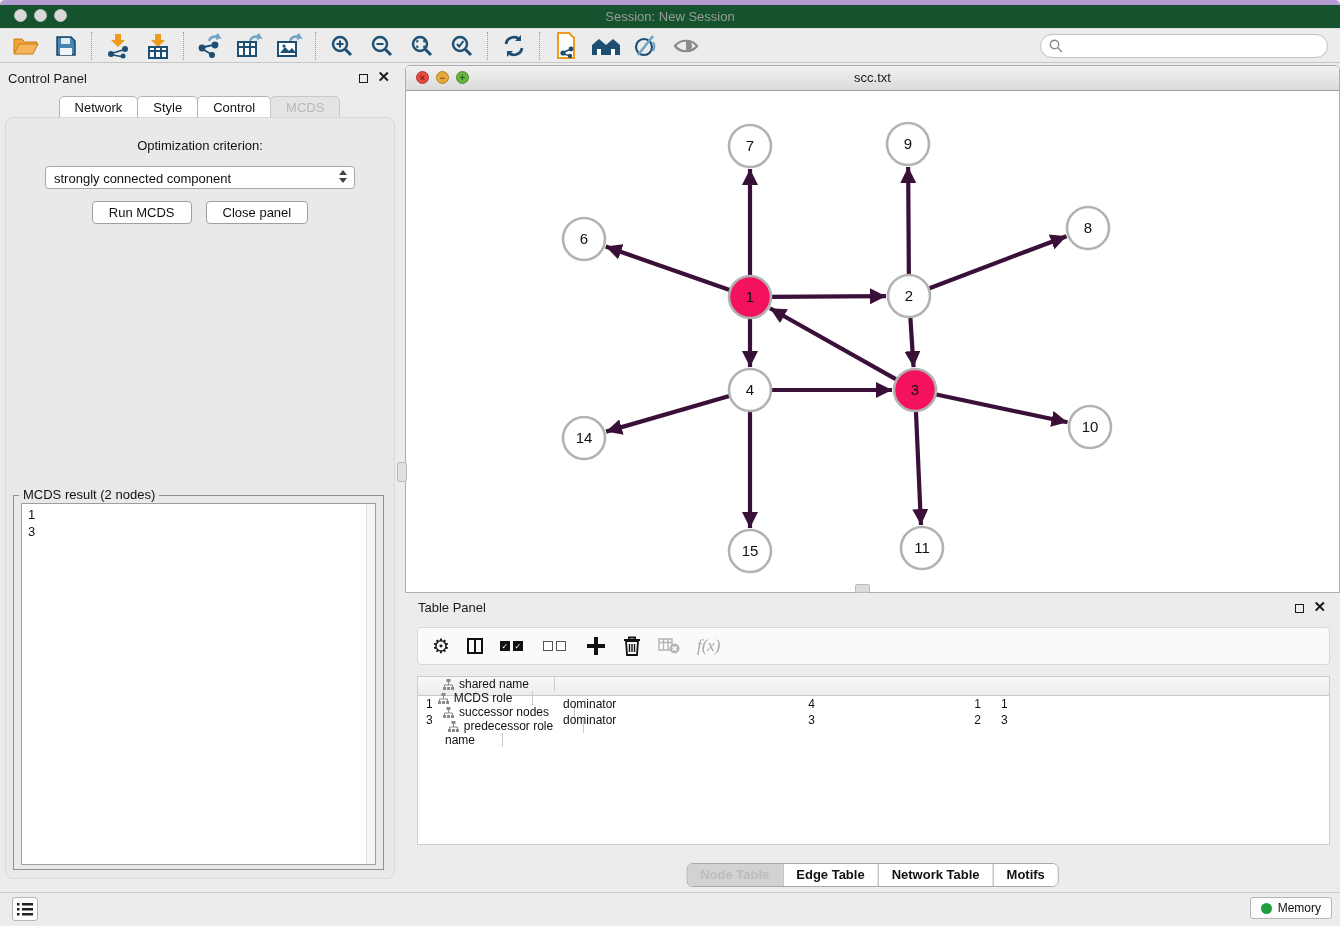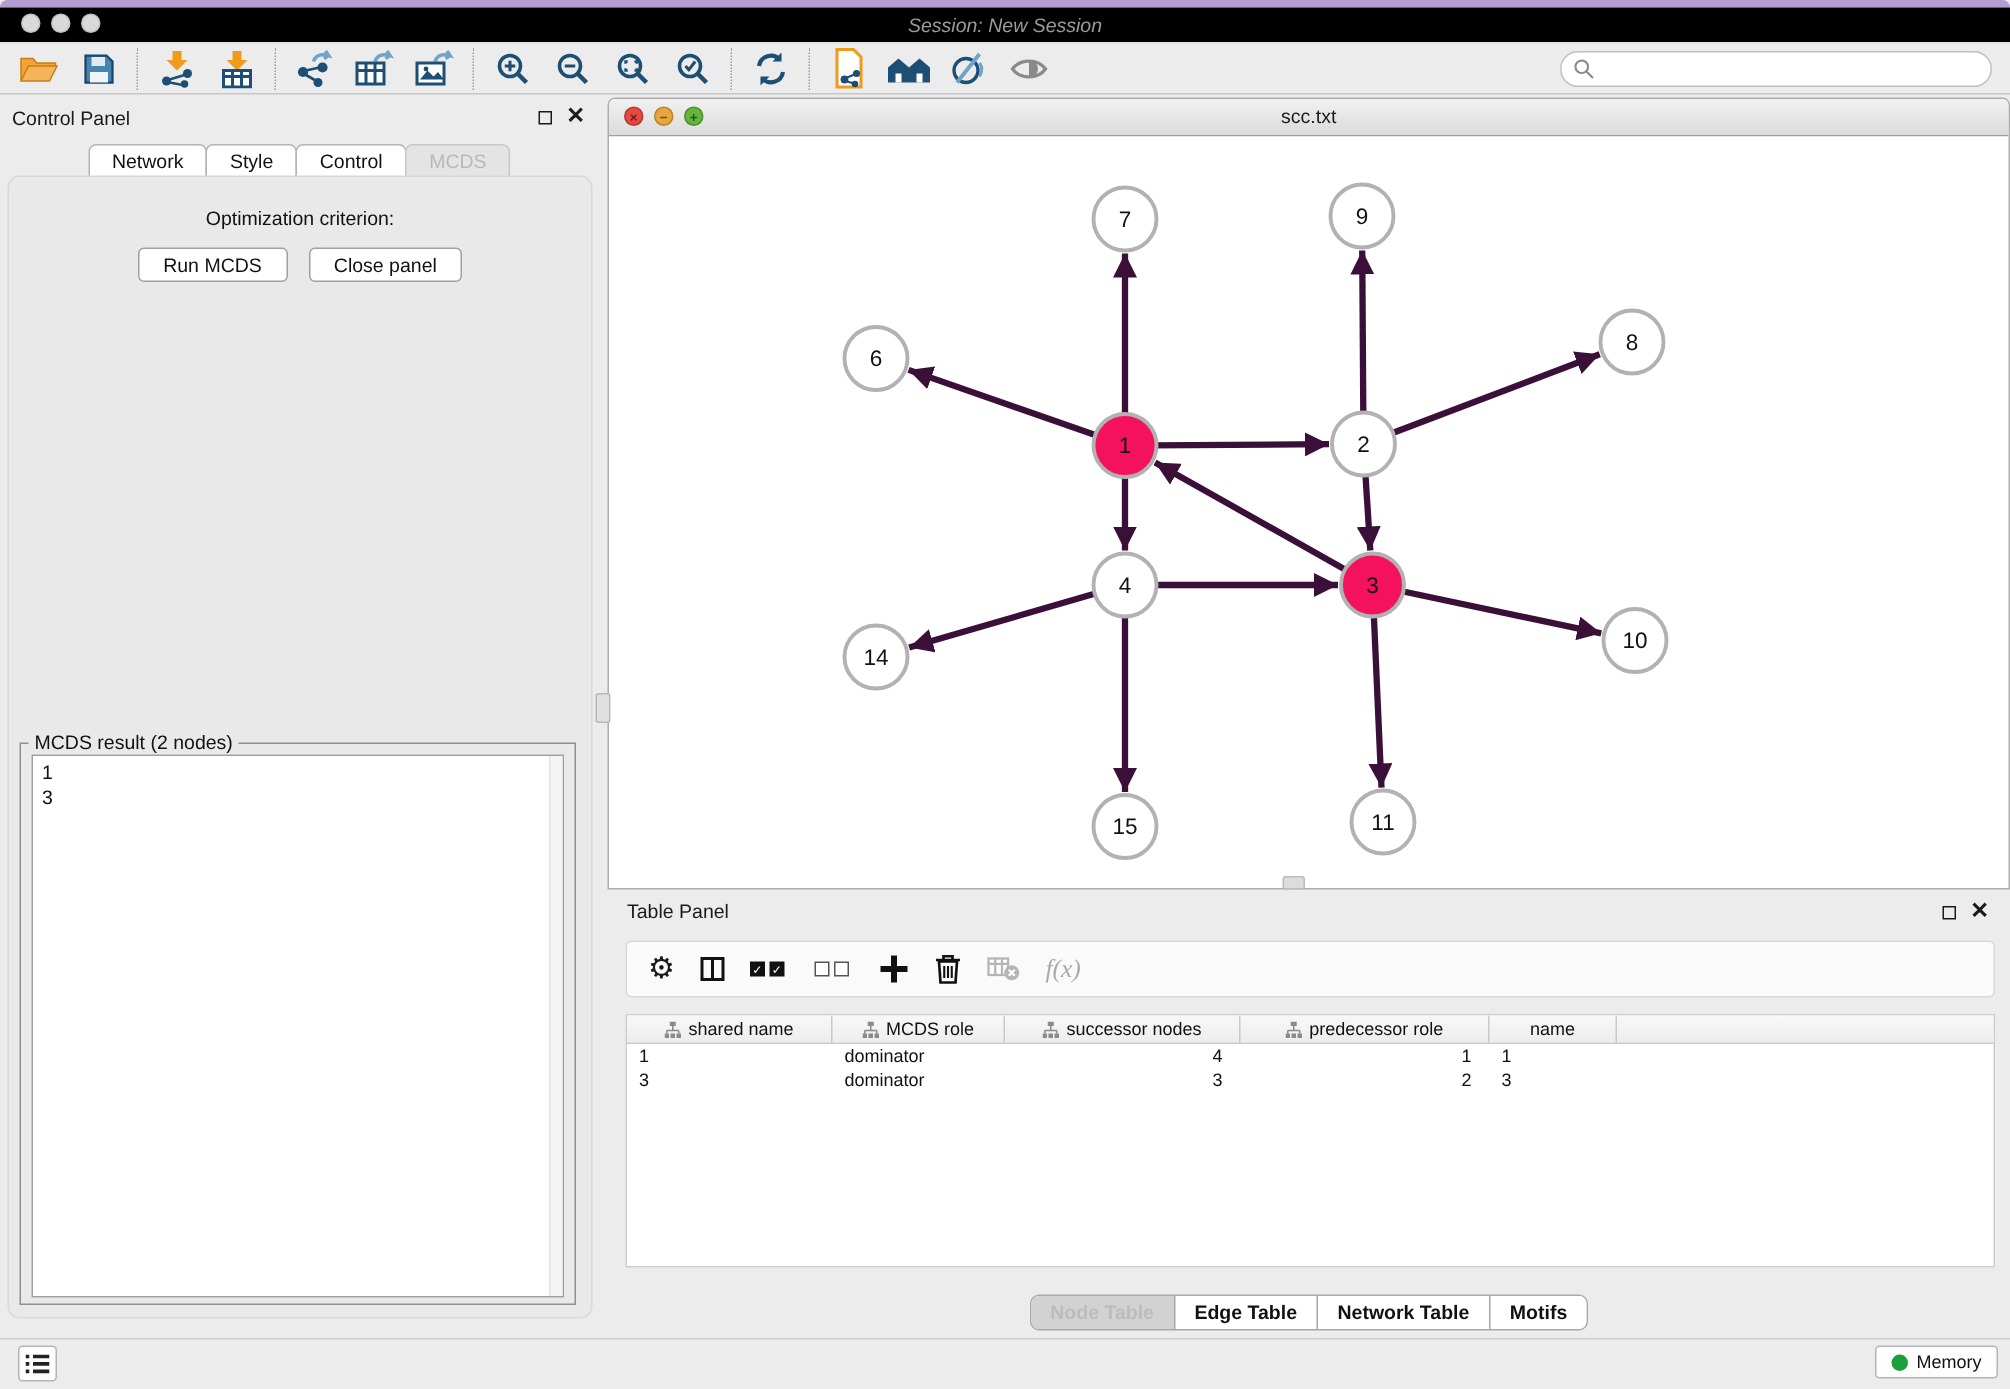--- a/index.html
+++ b/index.html
@@ -1,20 +1,20 @@
 <!DOCTYPE html>
 <html><head>
 <meta charset="utf-8">
 <style>
   html,body{margin:0;padding:0;}
   body{width:1340px;height:926px;position:relative;overflow:hidden;
        font-family:"Liberation Sans",sans-serif;background:#ececec;}
   
   .top-strip{position:absolute;top:0;left:0;right:0;height:5px;background:#b49bd1;border-radius:9px 9px 0 0;}
-  .titlebar{position:absolute;top:5px;left:0;right:0;height:23px;background:#000000;font-style:italic;}
+  .titlebar{position:absolute;top:5px;left:0;right:0;height:23px;background:#14532d;}
   .mac-lights{position:absolute;left:14px;top:4px;display:flex;gap:7px;}
   .mac-light{width:13px;height:13px;border-radius:50%;background:#d9d9d9;border:1px solid #c2c2c2;box-sizing:border-box;}
   .app-title{position:absolute;left:0;right:0;top:4px;text-align:center;font-size:13px;color:#9b9b9b;}
   
   .toolbar{position:absolute;top:28px;left:0;right:0;height:35px;display:flex;align-items:center;
            padding-left:6px;border-top:1px solid #dedede;border-bottom:1px solid #c6c6c6;box-sizing:border-box;background:#ececec;}
   .tb-btn{width:40px;height:30px;display:flex;align-items:center;justify-content:center;flex:0 0 auto;}
   .tb-sep{width:1px;height:28px;border-left:1px dotted #9a9a9a;margin:0 5px;flex:0 0 auto;}
   .search-box{position:absolute;right:12px;top:5px;width:288px;height:24px;background:#fff;border:1px solid #c0c0c0;
               border-radius:12px;display:flex;align-items:center;padding-left:8px;box-sizing:border-box;}
@@ -67,21 +67,21 @@
   .tp-toolbar{position:absolute;left:12px;right:10px;top:32px;height:38px;background:#fafafa;border:1px solid #d8d8d8;
               border-radius:4px;display:flex;align-items:center;gap:17px;padding-left:14px;box-sizing:border-box;}
   .tt-icon{display:flex;align-items:center;justify-content:center;}
   .gear{font-size:20px;color:#1a1a1a;line-height:1;}
   .cols-icon{width:16px;height:16px;border:2px solid #111;box-sizing:border-box;position:relative;}
   .cols-icon::after{content:"";position:absolute;left:5px;top:0;bottom:0;width:2px;background:#111;}
   .chk{width:10px;height:10px;background:#111;color:#fff;font-size:8px;display:flex;align-items:center;justify-content:center;margin-right:3px;}
   .unchk{width:10px;height:10px;border:1.5px solid #555;background:#fff;box-sizing:border-box;margin-right:3px;}
   .fx{font-family:"Liberation Serif",serif;font-style:italic;font-size:17px;color:#aaa;}
   .tp-tablewrap{position:absolute;left:12px;right:10px;top:81px;height:169px;background:#fff;border:1px solid #ccc;box-sizing:border-box;}
-  .th-row{display:flex;height:18px;border-bottom:1px solid #c9c9c9;background:linear-gradient(#f8f8f8,#ededed);}
+  .th-row{display:flex;height:18px;border-bottom:1px solid #c9c9c9;background:linear-gradient(#f8f8f8,#ededed);flex-direction:column;}
   .th-cell{display:flex;align-items:center;justify-content:center;gap:5px;font-size:12px;color:#111;
            border-right:1px solid #c9c9c9;box-sizing:border-box;}
   .td-row{display:flex;height:16px;align-items:center;}
   .td-cell{font-size:12px;color:#111;box-sizing:border-box;padding:0 8px;}
   .c0{width:137px;} .c1{width:115px;} .c2{width:157px;} .c3{width:166px;} .c4{width:85px;}
   .al{text-align:left;} .ar{text-align:right;padding-right:12px;}
   .tp-tabs{position:absolute;left:50%;transform:translateX(-50%);bottom:6px;height:22px;display:flex;
            border:1px solid #a8a8a8;border-radius:6px;overflow:hidden;background:#fff;}
   .tp-tab{font-size:13px;font-weight:bold;line-height:22px;padding:0 13px;color:#111;background:#fff;}
   .tp-tab + .tp-tab{border-left:1px solid #a8a8a8;}
@@ -246,20 +246,27 @@
   <div class="cp-float"></div>
   <div class="cp-close">✕</div>
   <div class="cp-tabs">
     <div class="cp-tab">Network</div>
     <div class="cp-tab">Style</div>
     <div class="cp-tab">Control</div>
     <div class="cp-tab selected">MCDS</div>
   </div>
   <div class="cp-content">
     <div class="opt-label">Optimization criterion:</div>
+    <div class="dropdown">
+      <span>strongly connected component</span>
+      <span class="dd-stepper">
+          <i class="dd-up"></i>
+          <i class="dd-down"></i>
+        </span>
+    </div>
     <div class="cp-buttons">
       <button class="cp-btn">Run MCDS</button>
       <button class="cp-btn">Close panel</button>
     </div>
     <div class="result-box">
       <div class="result-legend">MCDS result (2 nodes)</div>
       <div class="result-area">
         <div>1</div>
         <div>3</div>
         <div class="result-scroll"></div>

